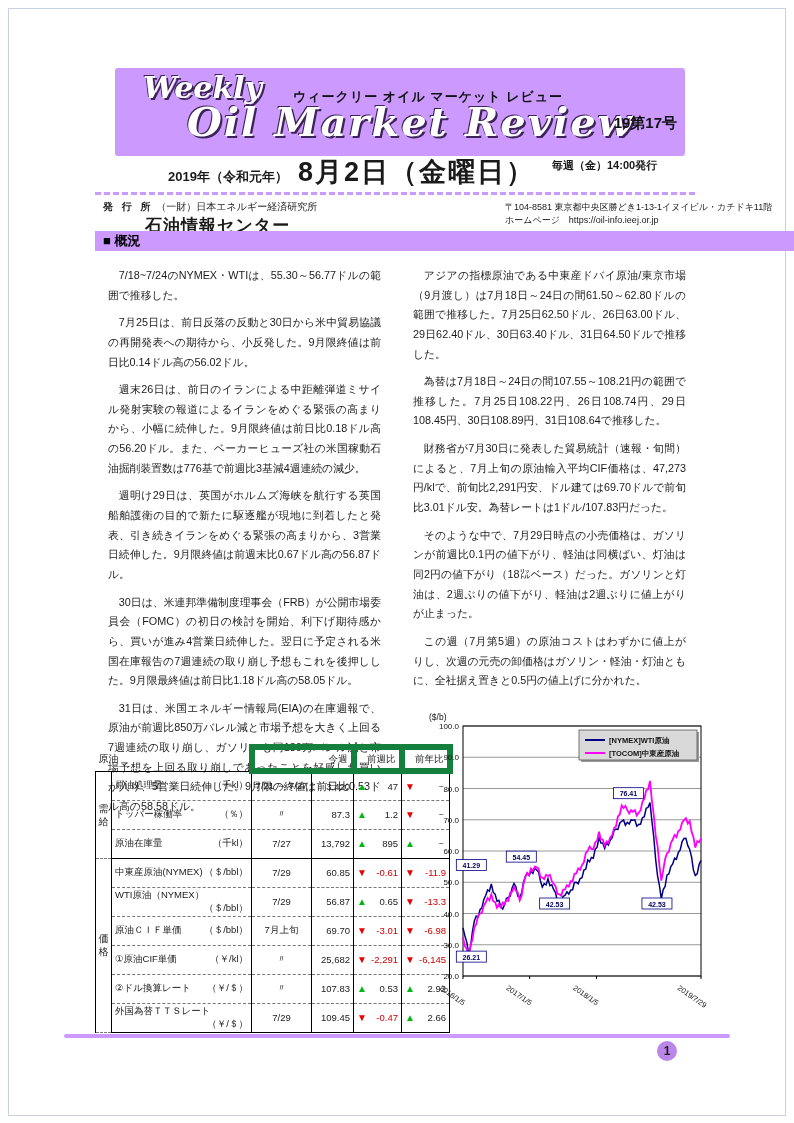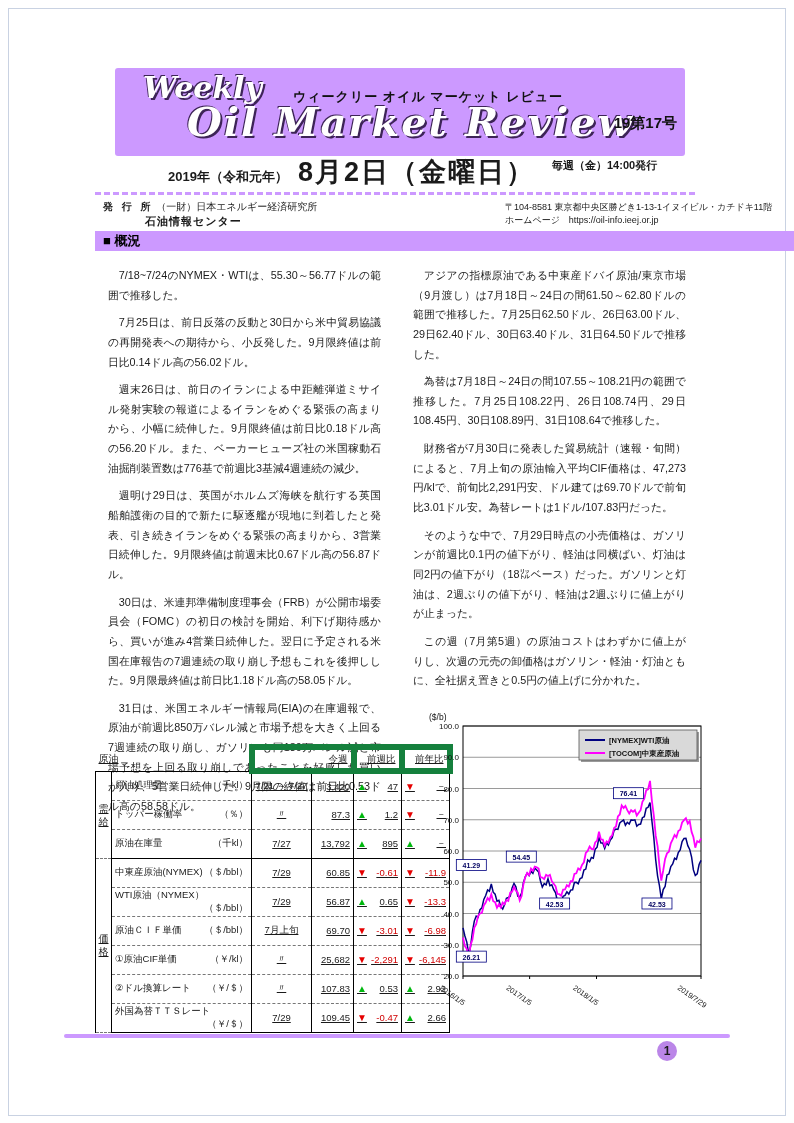--- a/index.html
+++ b/index.html
@@ -16,33 +16,33 @@
   .main-title{left:72px;top:30px;font-size:40px;letter-spacing:2px;}
   .issue-no{right:8px;top:46px;font-size:15px;font-weight:bold;color:#111;}
   .year-label{left:168px;top:168px;font-size:13px;font-weight:bold;text-align:center;}
   .date-label{left:298px;top:154px;font-size:27px;font-weight:bold;letter-spacing:2px;}
   .publish-label{left:552px;top:158px;font-size:11px;font-weight:bold;}
   .dash-rule{left:95px;top:192px;width:600px;border-top:3px dashed #cc99ff;}
   
   .pub{font-size:10px;line-height:1.4;}
   .pub-left{left:103px;top:200px;}
   .pub-label{font-weight:bold;letter-spacing:3px;}
-  .pub-center-name{font-size:11px;font-weight:bold;margin-left:42px;letter-spacing:1px;}
+  .pub-center-name{font-size:17px;font-weight:bold;margin-left:42px;letter-spacing:1px;}
   .pub-mid{left:330px;top:201px;}
   .pub-right{left:505px;top:201px;font-size:9px;}
   
   .section-bar{left:95px;top:231px;width:712px;height:20px;background:#cc99ff;
                font-size:13px;font-weight:bold;color:#000;line-height:20px;padding-left:8px;box-sizing:border-box;}
   
   .columns{left:100px;top:258px;width:594px;display:flex;gap:16px;}
   .col{width:289px;font-size:10.8px;line-height:1.82;text-align:justify;}
   .col p{margin:8px;text-indent:1em;}
   
   .dtable{left:95px;top:744px;}
-  table{border-collapse:collapse;table-layout:fixed;font-size:9.5px;text-decoration:underline;}
+  table{border-collapse:collapse;table-layout:fixed;font-size:9.5px;}
   th,td{padding:0 3px;height:29px;box-sizing:border-box;}
   .thead th{border:6px solid #15803d;font-weight:normal;height:24px;text-align:right;}
   .thead .corner{border:none;border-bottom:1px solid #000;text-align:left;font-size:10px;}
   td{border-left:1px solid #000;border-right:1px solid #000;}
   tr.dashed td{border-bottom:1px dashed #777;}
   tr.solid td{border-bottom:1.5px solid #000;}
   td.gcell{border-bottom:1.5px solid #000;text-align:center;font-size:10px;line-height:1.3;width:16px;padding:0 2px;}
   td.name{width:140px;}
   td.name .nm{float:left;}
   td.name .un{float:right;}

